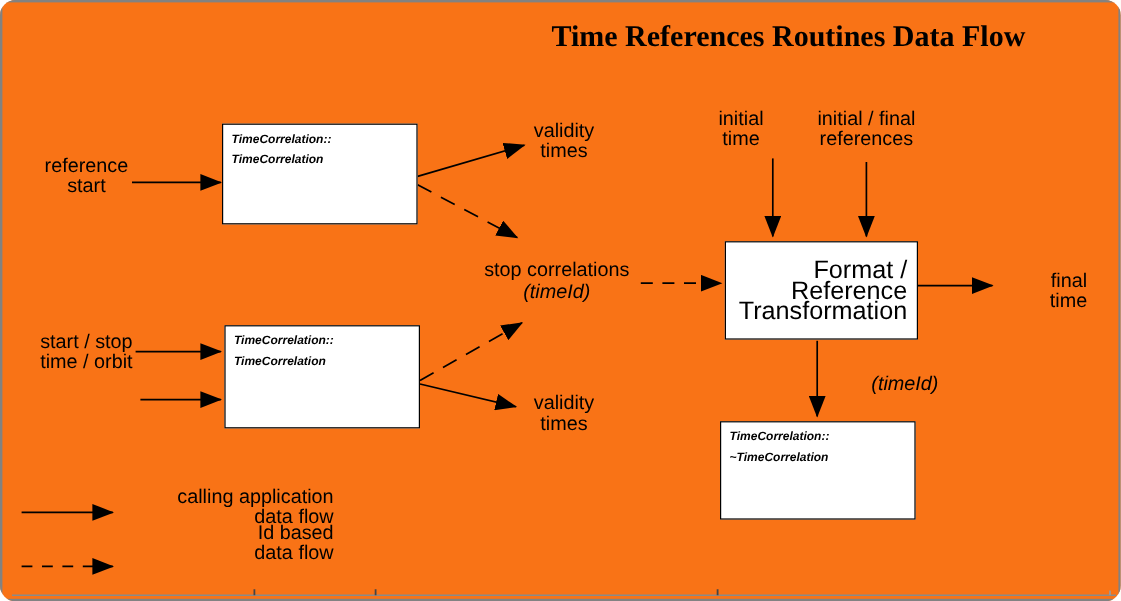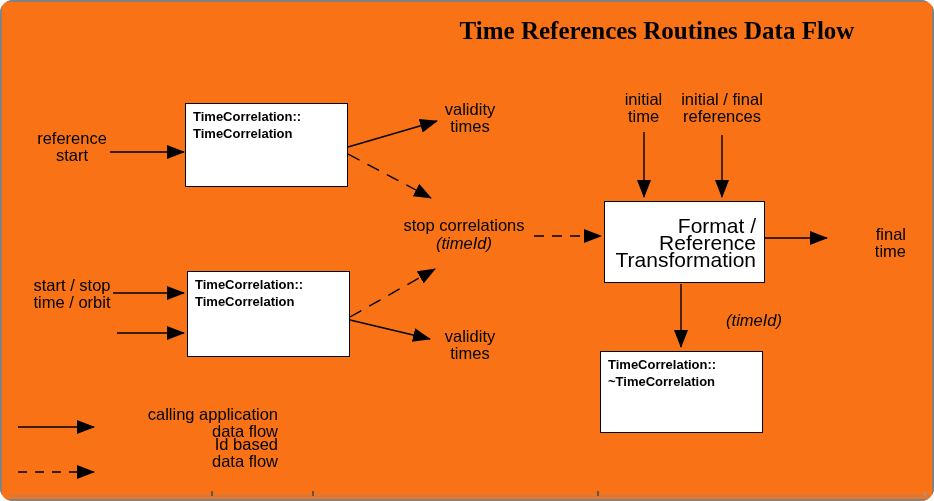--- a/index.html
+++ b/index.html
@@ -33,24 +33,25 @@
   .node{
     position:absolute;
     background:#fff;
     border:1.6px solid #000;
     box-sizing:border-box;
     z-index:2;
   }
   .node .bold-label{
     font-family:"Liberation Sans", sans-serif;
     font-weight:bold;
-    font-size:13px;
+    font-size:10px;
     line-height:16.5px;
     padding:5px 7px;
     white-space:pre-line;
+    font-style:italic;
   }
   .node.process{
     display:flex;
     flex-direction:column;
     justify-content:center;
   }
   .node.process .proc-label{
     font-size:21px;
     line-height:17px;
     text-align:right;
@@ -129,21 +130,21 @@
 
   <div class="lbl" style="left:22px;top:130px;width:100px;">reference
 start</div>
 
   <div class="lbl" style="left:420px;top:101px;width:100px;">validity
 times</div>
 
   <div class="lbl" style="left:384px;top:217px;width:160px;">stop correlations</div>
   <div class="lbl italic" style="left:384px;top:235px;width:160px;">(timeId)</div>
 
-  <div class="lbl" style="left:601px;top:91px;width:85px;">initial
+  <div class="lbl" style="left:575px;top:91px;width:85px;">initial
 time</div>
 
   <div class="lbl" style="left:662px;top:91px;width:120px;">initial / final
 references</div>
 
   <div class="lbl left" style="left:836px;top:226px;width:70px;">final
 time</div>
 
   <div class="lbl" style="left:24px;top:277px;width:96px;">start / stop
 time / orbit</div>

